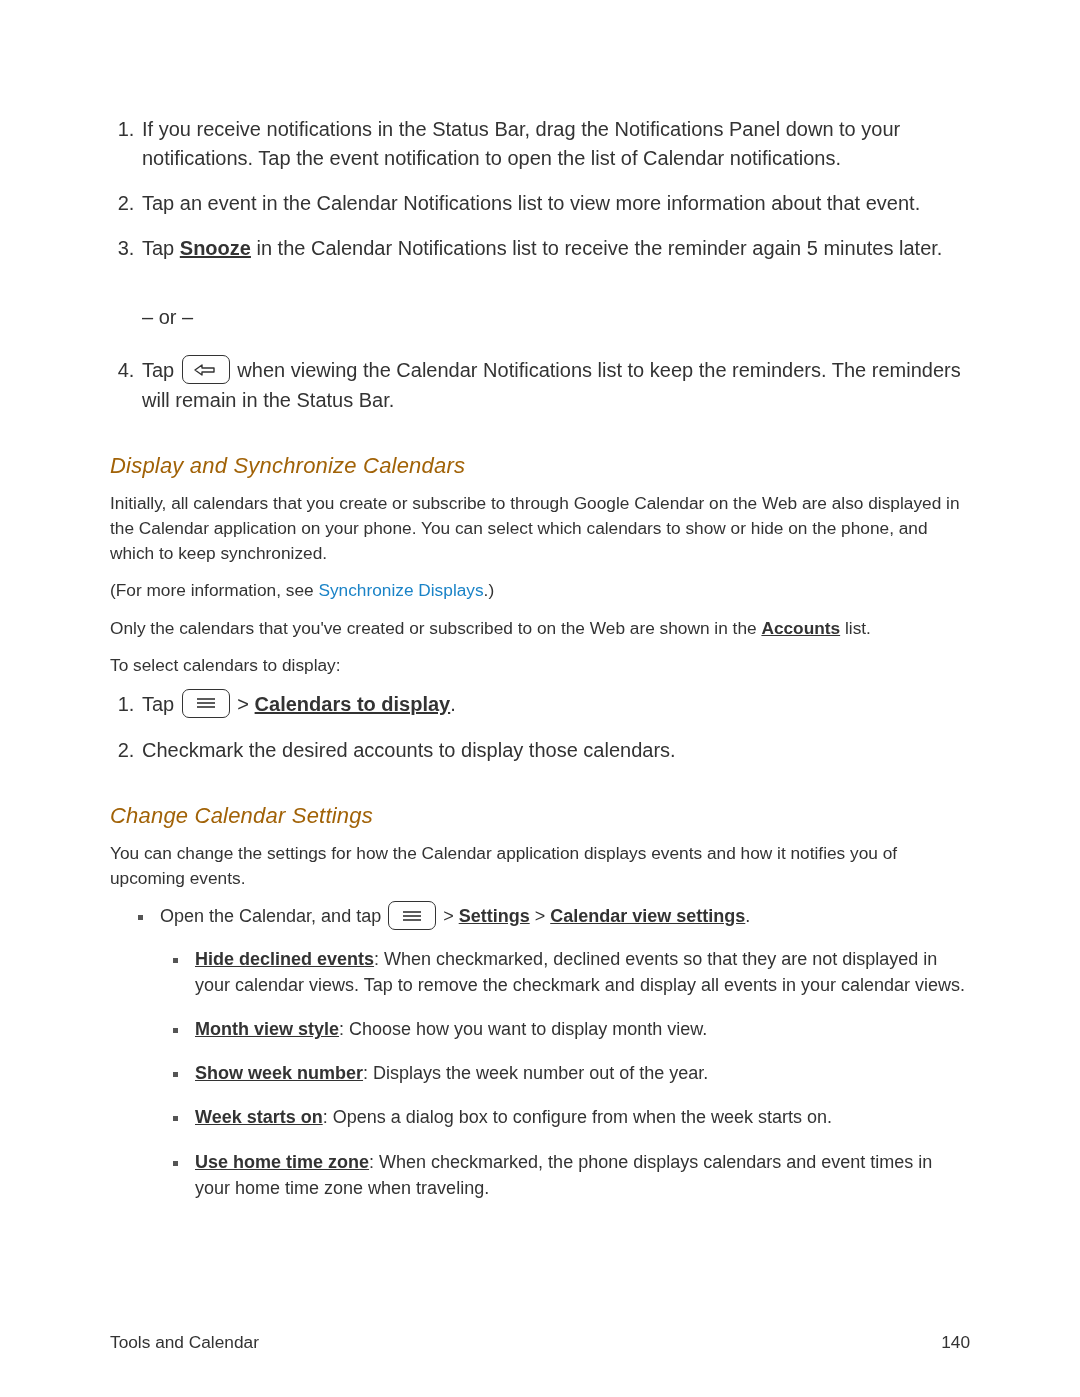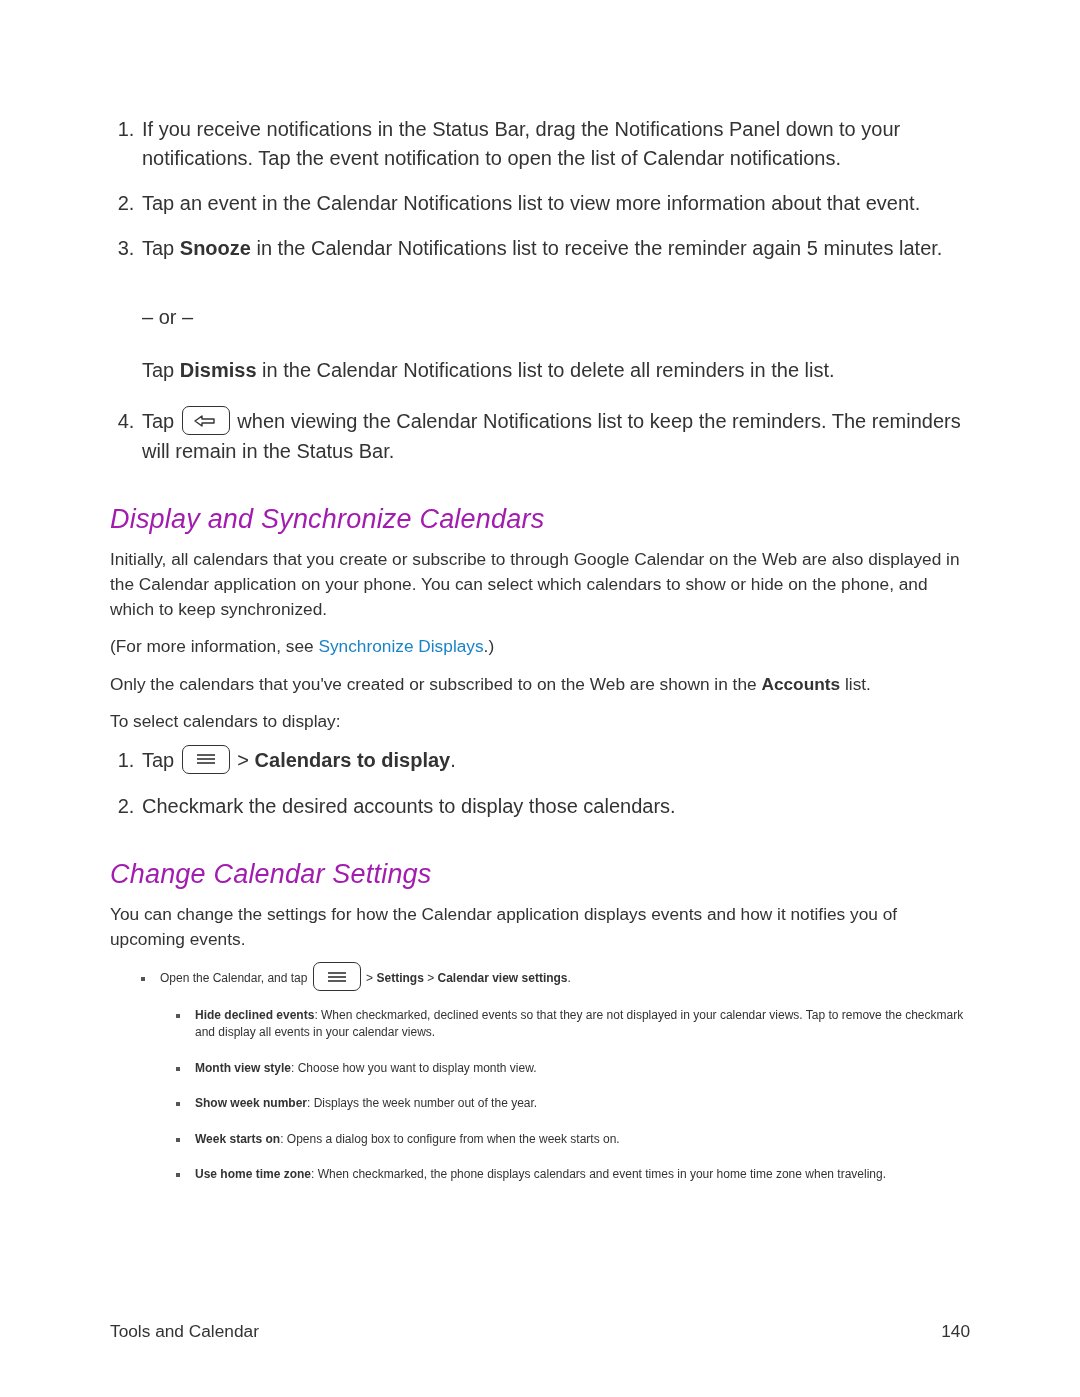--- a/index.html
+++ b/index.html
@@ -37,49 +37,50 @@
   }
   .or-dash {
     margin-top: 40px;
     margin-bottom: 24px;
   }
 
   h2.section-head {
     font-family: Arial, Helvetica, sans-serif;
     font-style: italic;
     font-weight: 400;
-    color: #a21caf;
-    font-size: 27px;
+    color: #a16207;
+    font-size: 22px;
     margin: 38px 0 12px 0;
     letter-spacing: 0.2px;
   }
 
   p.body, div.body {
     font-size: 17.3px;
     line-height: 1.45;
     color: #333333;
     margin: 12px 0;
   }
 
   a.link {
     color: #1a83c7;
     text-decoration: none;
   }
 
   strong {
     font-weight: 700;
+    text-decoration: underline;
   }
 
   ul.square {
     list-style-type: square;
     padding-left: 45px;
     margin: 10px 0;
   }
   ul.square > li {
-    font-size: 12px;
+    font-size: 18px;
     line-height: 1.45;
     color: #333333;
     margin-bottom: 18px;
     padding-left: 5px;
   }
   ul.square ul.square {
     padding-left: 30px;
     margin-top: 14px;
   }
   ul.square ul.square > li::marker {
@@ -97,21 +98,21 @@
     border: 1.5px solid #333;
     border-radius: 7px;
     margin: 0 2px;
     position: relative;
     top: -2px;
   }
   .btn-icon svg { display: block; }
 
   .footer {
     position: absolute;
-    bottom: 55px;
+    bottom: 44px;
     left: 110px;
     right: 110px;
     display: flex;
     justify-content: space-between;
     font-size: 17.3px;
     color: #333333;
   }
 </style>
 </head>
 <body>
@@ -119,23 +120,20 @@
 <ol class="ol-outer">
   <li>
     <span>If you receive notifications in the Status Bar, drag the Notifications Panel down to your notifications. Tap the event notification to open the list of Calendar notifications.</span>
   </li>
   <li>
     <span>Tap an event in the Calendar Notifications list to view more information about that event.</span>
   </li>
   <li>
     <span>Tap </span><strong>Snooze</strong><span> in the Calendar Notifications list to receive the reminder again 5 minutes later.</span>
     <div class="or-dash">– or –</div>
-    <div class="sub-block">
-      <span>Tap </span><strong>Dismiss</strong><span> in the Calendar Notifications list to delete all reminders in the list.</span>
-    </div>
   </li>
   <li>
     <span>Tap </span><span class="btn-icon">
       <svg width="28" height="14" viewBox="0 0 28 14">
         <path d="M3 7 L10 2 L10 5 L22 5 L22 9 L10 9 L10 12 Z" fill="none" stroke="#333" stroke-width="1.4" stroke-linejoin="round"></path>
       </svg>
     </span><span> when viewing the Calendar Notifications list to keep the reminders. The reminders will remain in the Status Bar.</span>
   </li>
 </ol>
 

